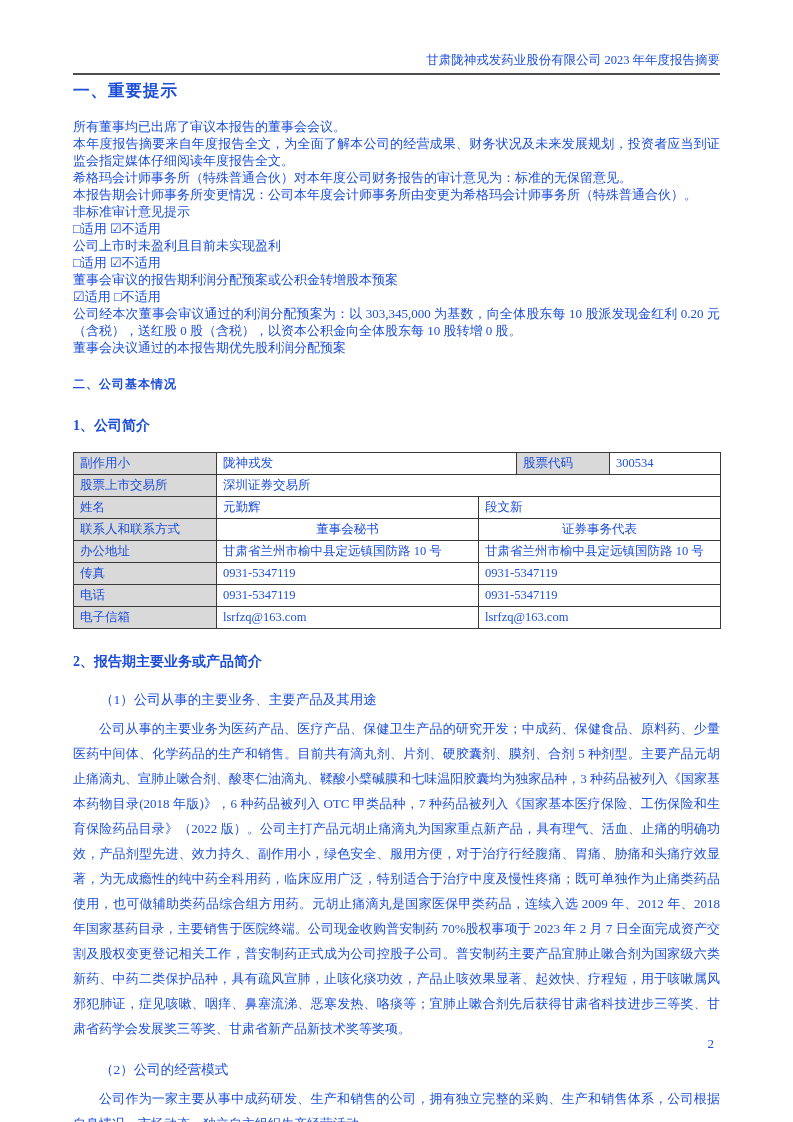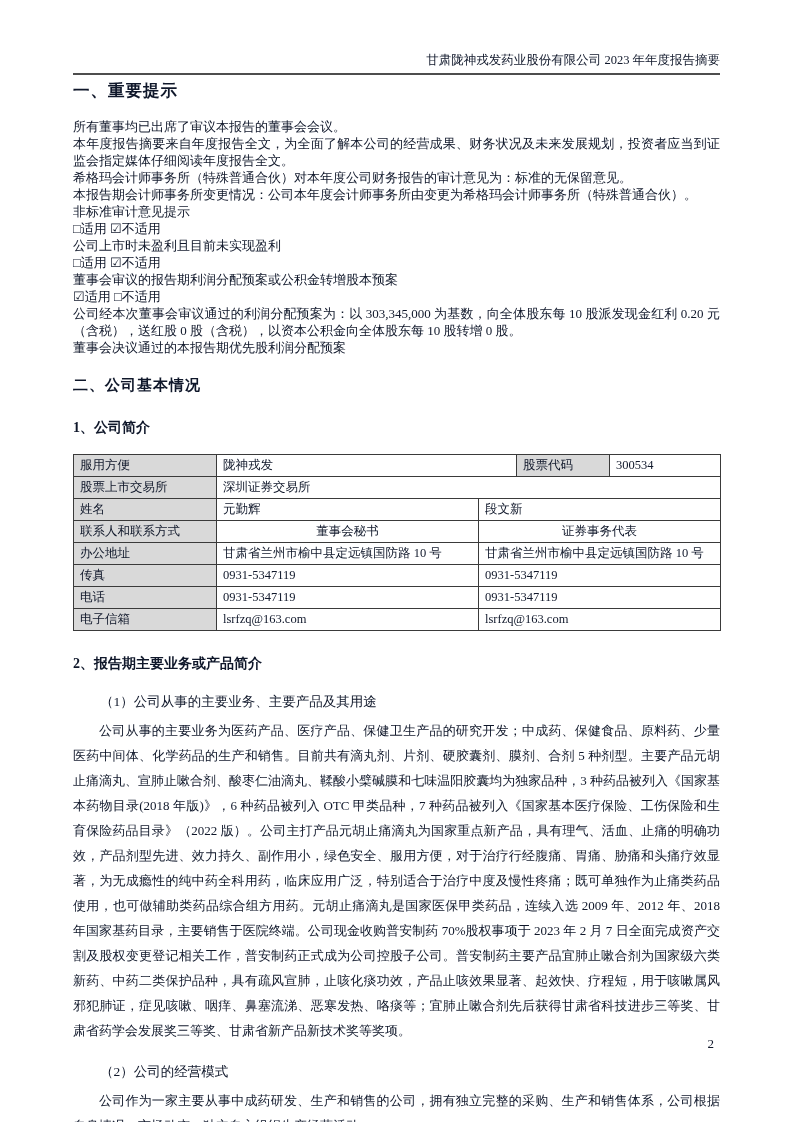--- a/index.html
+++ b/index.html
@@ -1,21 +1,21 @@
 <!DOCTYPE html>
 <html lang="zh"><head>
 <meta charset="utf-8">
 <style>
   html,body{margin:0;padding:0;background:#888;}
   .page{
     position:relative;
     width:793px;height:1122px;
     background:#ffffff;
     font-family:"Liberation Serif","DejaVu Serif",serif;
-    color:#0f172a;
+    color:#1d4ed8;
     box-sizing:border-box;
     padding:52px 73px 0 73px;
     overflow:hidden;
   }
   .doc-header{
     text-align:right;
     font-size:12.5px;
     line-height:16px;
     padding-bottom:5px;
     border-bottom:2px solid #4d4d4d;
@@ -27,21 +27,21 @@
     letter-spacing:1px;
   }
   .s1-body{margin-top:16px;}
   .s1-body p{
     margin:0;
     font-size:13px;
     line-height:17px;
     text-align:justify;
   }
   h1.sec2{
-    font-size:15px;
+    font-size:12px;
     font-weight:bold;
     margin:20px 0 3px 0;
     letter-spacing:1px;
   }
   h2.sub{
     font-size:14px;
     font-weight:bold;
     margin:24px 0 0 0;
   }
   table.company{
@@ -112,21 +112,21 @@
   <table class="company">
     <colgroup>
       <col style="width:143px">
         <col style="width:262px">
         <col style="width:38px">
         <col style="width:93px">
         <col style="width:111px">
     </colgroup>
     <tbody>
       <tr>
-        <td class="lbl">服用方便</td>
+        <td class="lbl">副作用小</td>
         <td colspan="2">陇神戎发</td>
         <td class="lbl">股票代码</td>
         <td>300534</td>
       </tr>
       <tr>
         <td class="lbl">股票上市交易所</td>
         <td colspan="4">深圳证券交易所</td>
       </tr>
       <tr>
         <td class="lbl">姓名</td>

